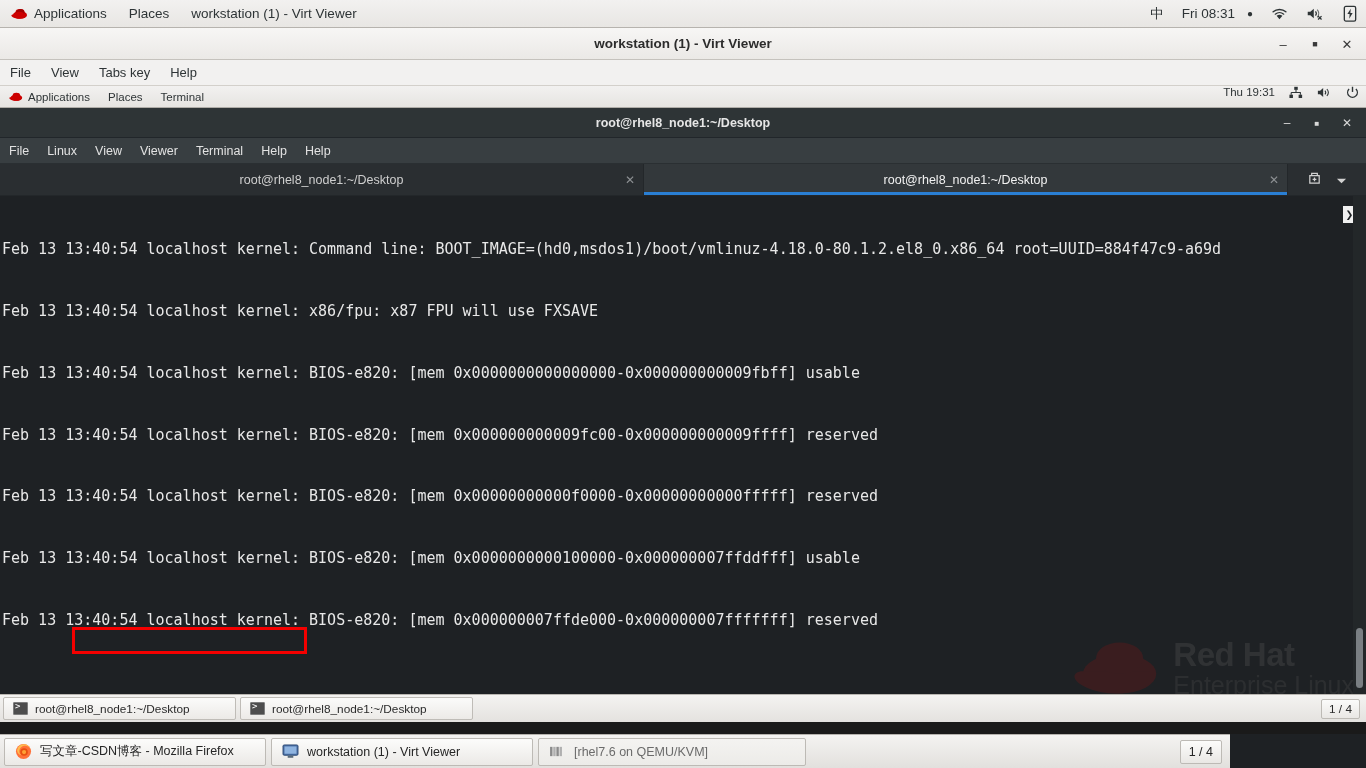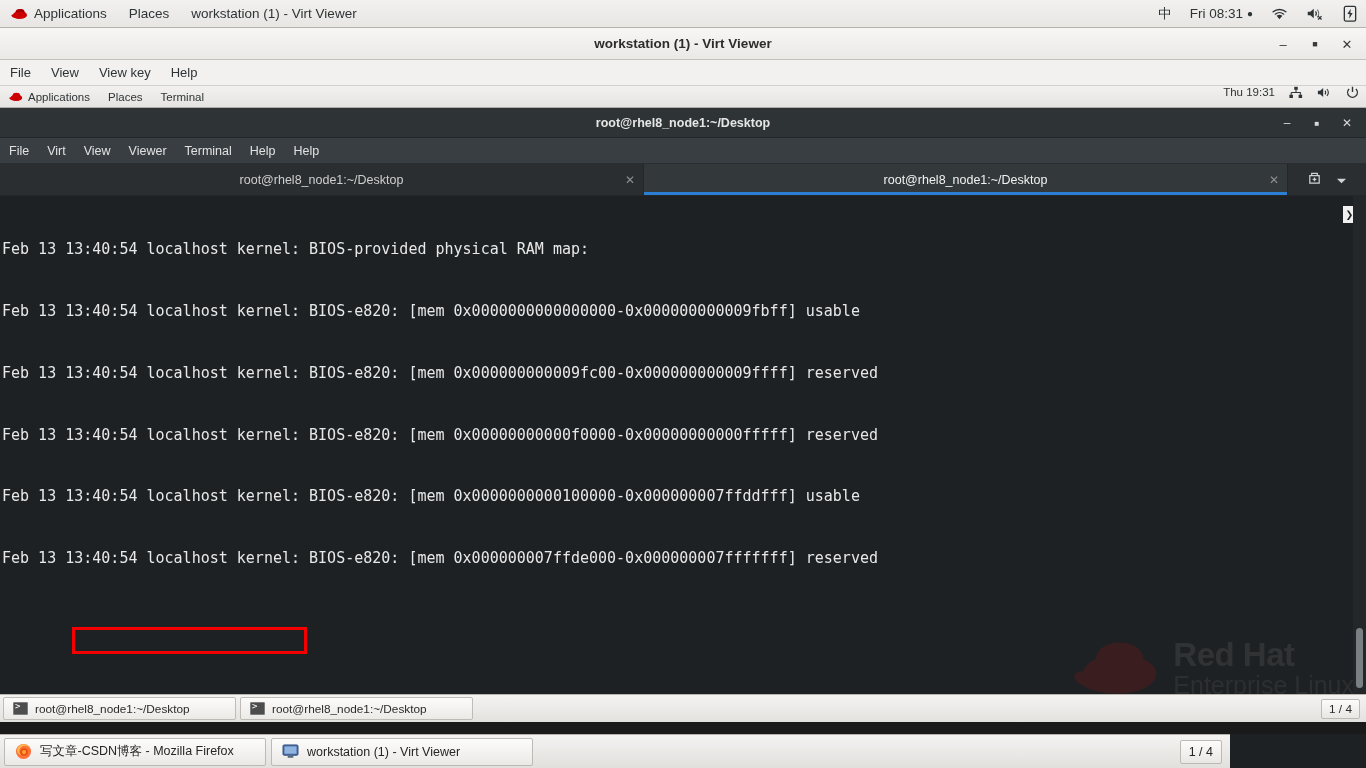--- a/index.html
+++ b/index.html
@@ -256,21 +256,21 @@
   <div class="menu-item">
     <span>Places</span>
   </div>
   <div class="menu-item">
     <span>workstation (1) - Virt Viewer</span>
   </div>
   <div class="spacer"></div>
   <div class="right-item">
     <span>中</span>
   </div>
-  <div class="right-item" style="gap:4px;">
+  <div class="right-item" style="gap:12px;">
     <span>Fri 08:31</span>
     <span style="font-size:10px;">●</span>
   </div>
   <div class="right-item">
     <svg width="17" height="14" viewBox="0 0 20 16">
         <path d="M10 14.2 L6.6 10.2 a5.3 5.3 0 0 1 6.8 0 Z" fill="#2e3436"></path>
         <path d="M2.5 5.4 a11.5 11.5 0 0 1 15 0" stroke="#2e3436" stroke-width="1.7" fill="none" stroke-linecap="round"></path>
         <path d="M5 8.2 a7.7 7.7 0 0 1 10 0" stroke="#2e3436" stroke-width="1.5" fill="none" stroke-linecap="round"></path>
       </svg>
   </div>
@@ -297,21 +297,21 @@
     <div class="win-buttons">
       <span class="win-btn">–</span>
       <span class="win-btn" style="font-size:9px;">■</span>
       <span class="win-btn">✕</span>
     </div>
   </div>
 
   <div class="vv-menubar">
     <span class="mi">File</span>
     <span class="mi">View</span>
-    <span class="mi">View key</span>
+    <span class="mi">Tabs key</span>
     <span class="mi">Help</span>
   </div>
 
   <div class="guest">
 
     <div class="guest-topbar">
       <div class="gi">
         <span class="redhat-logo" style="width:14px;height:11px;">
           <svg width="14" height="11" viewBox="0 0 34 26">
               <ellipse cx="18" cy="16" rx="14" ry="7.5" fill="#cc0000"></ellipse>
@@ -359,21 +359,21 @@
         <span class="term-title">root@rhel8_node1:~/Desktop</span>
         <div class="term-winbtns">
           <span class="term-winbtn">–</span>
           <span class="term-winbtn" style="font-size:8px;">■</span>
           <span class="term-winbtn">✕</span>
         </div>
       </div>
 
       <div class="term-menubar">
         <span class="tmi">File</span>
-        <span class="tmi">Virt</span>
+        <span class="tmi">Linux</span>
         <span class="tmi">View</span>
         <span class="tmi">Viewer</span>
         <span class="tmi">Terminal</span>
         <span class="tmi">Help</span>
         <span class="tmi">Help</span>
       </div>
 
       <div class="term-tabs">
         <div class="term-tab">
           <span class="tab-label">root@rhel8_node1:~/Desktop</span>
@@ -409,21 +409,22 @@
                 <ellipse cx="18" cy="10" rx="9" ry="6" fill="#7a1616"></ellipse>
               </svg>
           </span>
           <span class="wm-text">
             <span class="wm-line1">Red Hat</span>
             <span class="wm-line2">Enterprise Linux</span>
           </span>
         </div>
 
         <div class="term-text">
-          <div class="line">Feb 13 13:40:54 localhost kernel: BIOS-provided physical RAM map:</div>
+          <div class="line">Feb 13 13:40:54 localhost kernel: Command line: BOOT_IMAGE=(hd0,msdos1)/boot/vmlinuz-4.18.0-80.1.2.el8_0.x86_64 root=UUID=884f47c9-a69d</div>
+          <div class="line">Feb 13 13:40:54 localhost kernel: x86/fpu: x87 FPU will use FXSAVE</div>
           <div class="line">Feb 13 13:40:54 localhost kernel: BIOS-e820: [mem 0x0000000000000000-0x000000000009fbff] usable</div>
           <div class="line">Feb 13 13:40:54 localhost kernel: BIOS-e820: [mem 0x000000000009fc00-0x000000000009ffff] reserved</div>
           <div class="line">Feb 13 13:40:54 localhost kernel: BIOS-e820: [mem 0x00000000000f0000-0x00000000000fffff] reserved</div>
           <div class="line">Feb 13 13:40:54 localhost kernel: BIOS-e820: [mem 0x0000000000100000-0x000000007ffddfff] usable</div>
           <div class="line">Feb 13 13:40:54 localhost kernel: BIOS-e820: [mem 0x000000007ffde000-0x000000007fffffff] reserved</div>
           
           
           
           
           
@@ -481,15 +482,26 @@
   <div class="htb-item w2">
     <span class="icn">
       <svg class="vv-icon" viewBox="0 0 18 16">
           <rect x="1" y="1" width="16" height="11" rx="1.3" fill="#4a6fa5" stroke="#2d4a74" stroke-width="1"></rect>
           <rect x="2.6" y="2.6" width="12.8" height="7.8" fill="#8fb4e0"></rect>
           <rect x="6" y="12.5" width="6" height="2.2" fill="#5a6a7a"></rect>
         </svg>
     </span>
     <span>workstation (1) - Virt Viewer</span>
   </div>
+  <div class="htb-item w3 muted">
+    <span class="icn">
+      <svg class="vm-icon" viewBox="0 0 18 14">
+          <rect x="1" y="2" width="2.6" height="10" fill="#8b8b8b"></rect>
+          <rect x="4.4" y="2" width="2.6" height="10" fill="#b0b0b0"></rect>
+          <rect x="7.8" y="2" width="2.6" height="10" fill="#8b8b8b"></rect>
+          <rect x="11.2" y="2" width="2.6" height="10" fill="#b0b0b0"></rect>
+        </svg>
+    </span>
+    <span>[rhel7.6 on QEMU/KVM]</span>
+  </div>
   <div class="htb-spacer"></div>
   <div class="htb-pager">1 / 4</div>
 </div>
 
 </body></html>

